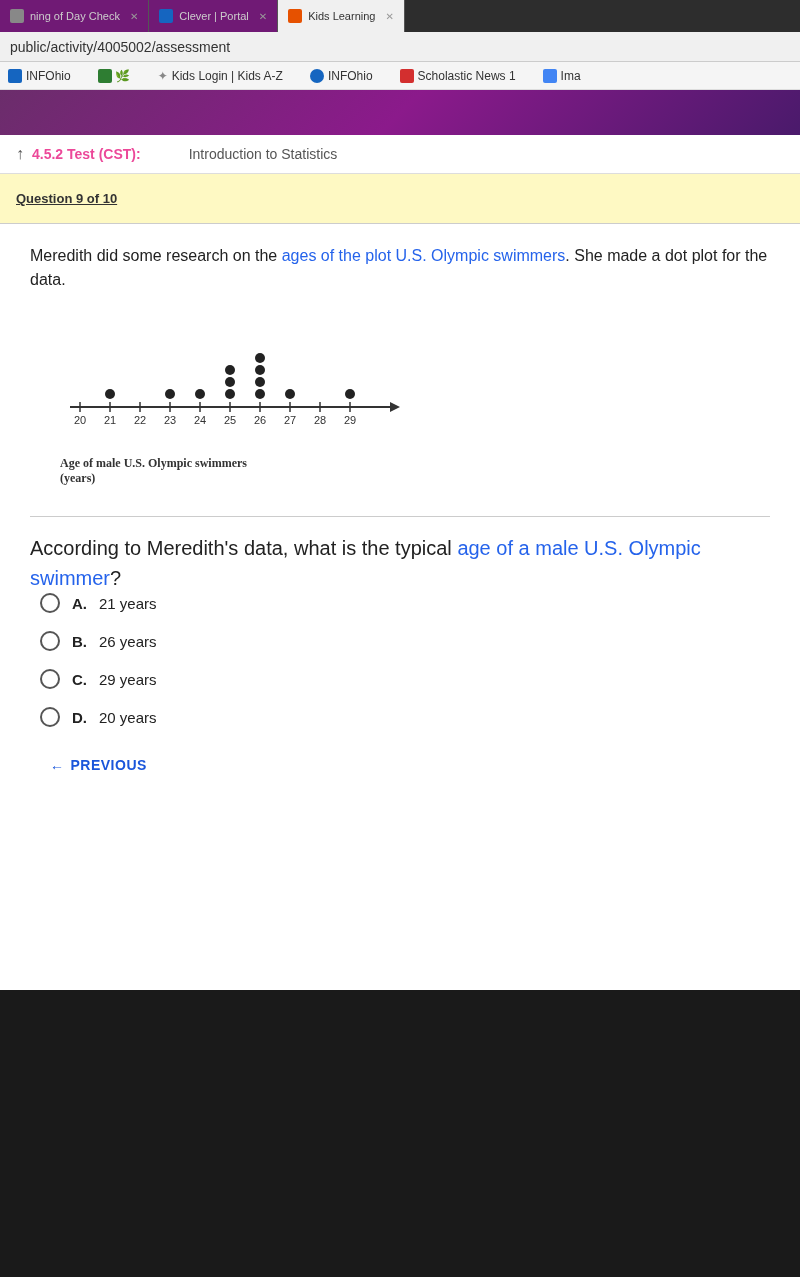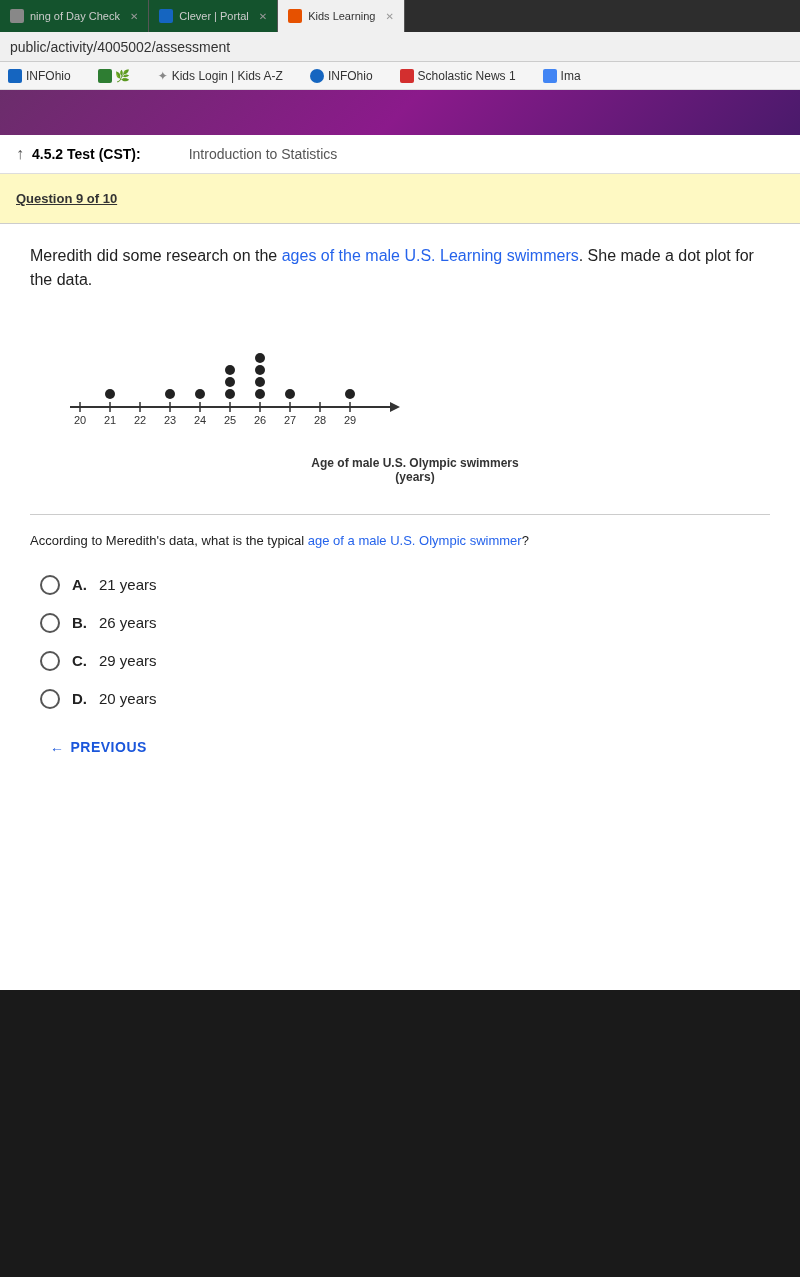--- a/index.html
+++ b/index.html
@@ -14,21 +14,21 @@
       background: #2d2d2d;
       height: 32px;
       font-size: 12px;
     }
     .tab {
       display: flex;
       align-items: center;
       padding: 0 10px;
       gap: 6px;
       color: #ccc;
-      background: #14532d;
+      background: #701a75;
       border-right: 1px solid #555;
       max-width: 180px;
       font-size: 11px;
     }
     .tab.active {
       background: #f0f0f0;
       color: #333;
     }
     .tab-close {
       margin-left: 4px;
@@ -104,21 +104,21 @@
       gap: 8px;
       font-size: 14px;
       border-bottom: 1px solid #ddd;
     }
     .test-title-bar .arrow-up {
       color: #555;
       font-size: 16px;
     }
     .test-title-bar .test-label {
       font-weight: bold;
-      color: #000000;
+      color: #ec4899;
     }
     .test-title-bar .test-subtitle {
       color: #555;
       font-weight: normal;
       margin-left: 40px;
     }
 
     
     .question-counter {
       background: #fef9c3;
@@ -151,39 +151,39 @@
       position: relative;
     }
 
     .dot-plot-svg {
       display: block;
     }
 
     .dot-plot-label {
       font-size: 12px;
       color: #333;
-      text-align: center;
+      text-align: left;
       margin-top: 4px;
       margin-left: 10px;
       font-weight: bold;
+      font-family: Liberation Serif, serif;
     }
 
     
     .divider {
       border: none;
       border-top: 1px solid #ccc;
       margin: 0 0 16px 0;
     }
 
     
     .followup-text {
-      font-size: 13px;
+      font-size: 20px;
       color: #222;
       line-height: 1.5;
-      margin-bottom: 24px;
     }
     .followup-text .highlight {
       color: #2563eb;
     }
 
     
     .choices {
       display: flex;
       flex-direction: column;
       gap: 18px;
@@ -301,21 +301,21 @@
     <span class="test-subtitle">Introduction to Statistics</span>
   </div>
 
   <div class="question-counter">
     <span style="text-decoration:underline;">Question 9 of 10</span>
   </div>
 
   <div class="question-area">
 
     <p class="question-text">
-      <span>Meredith did some research on the </span><span class="highlight">ages of the male U.S. Learning swimmers</span><span>. She made a dot plot for the data.</span>
+      <span>Meredith did some research on the </span><span class="highlight">ages of the plot U.S. Olympic swimmers</span><span>. She made a dot plot for the data.</span>
     </p>
 
     <div class="dot-plot-container">
       <svg class="dot-plot-svg" width="360" height="140" viewBox="0 0 360 140">
 
         <line x1="20" y1="95" x2="340" y2="95" stroke="#333" stroke-width="2"></line>
 
         <polygon points="340,90 350,95 340,100" fill="#333"></polygon>
 
         <line x1="30" y1="90" x2="30" y2="100" stroke="#333" stroke-width="1.5"></line>

